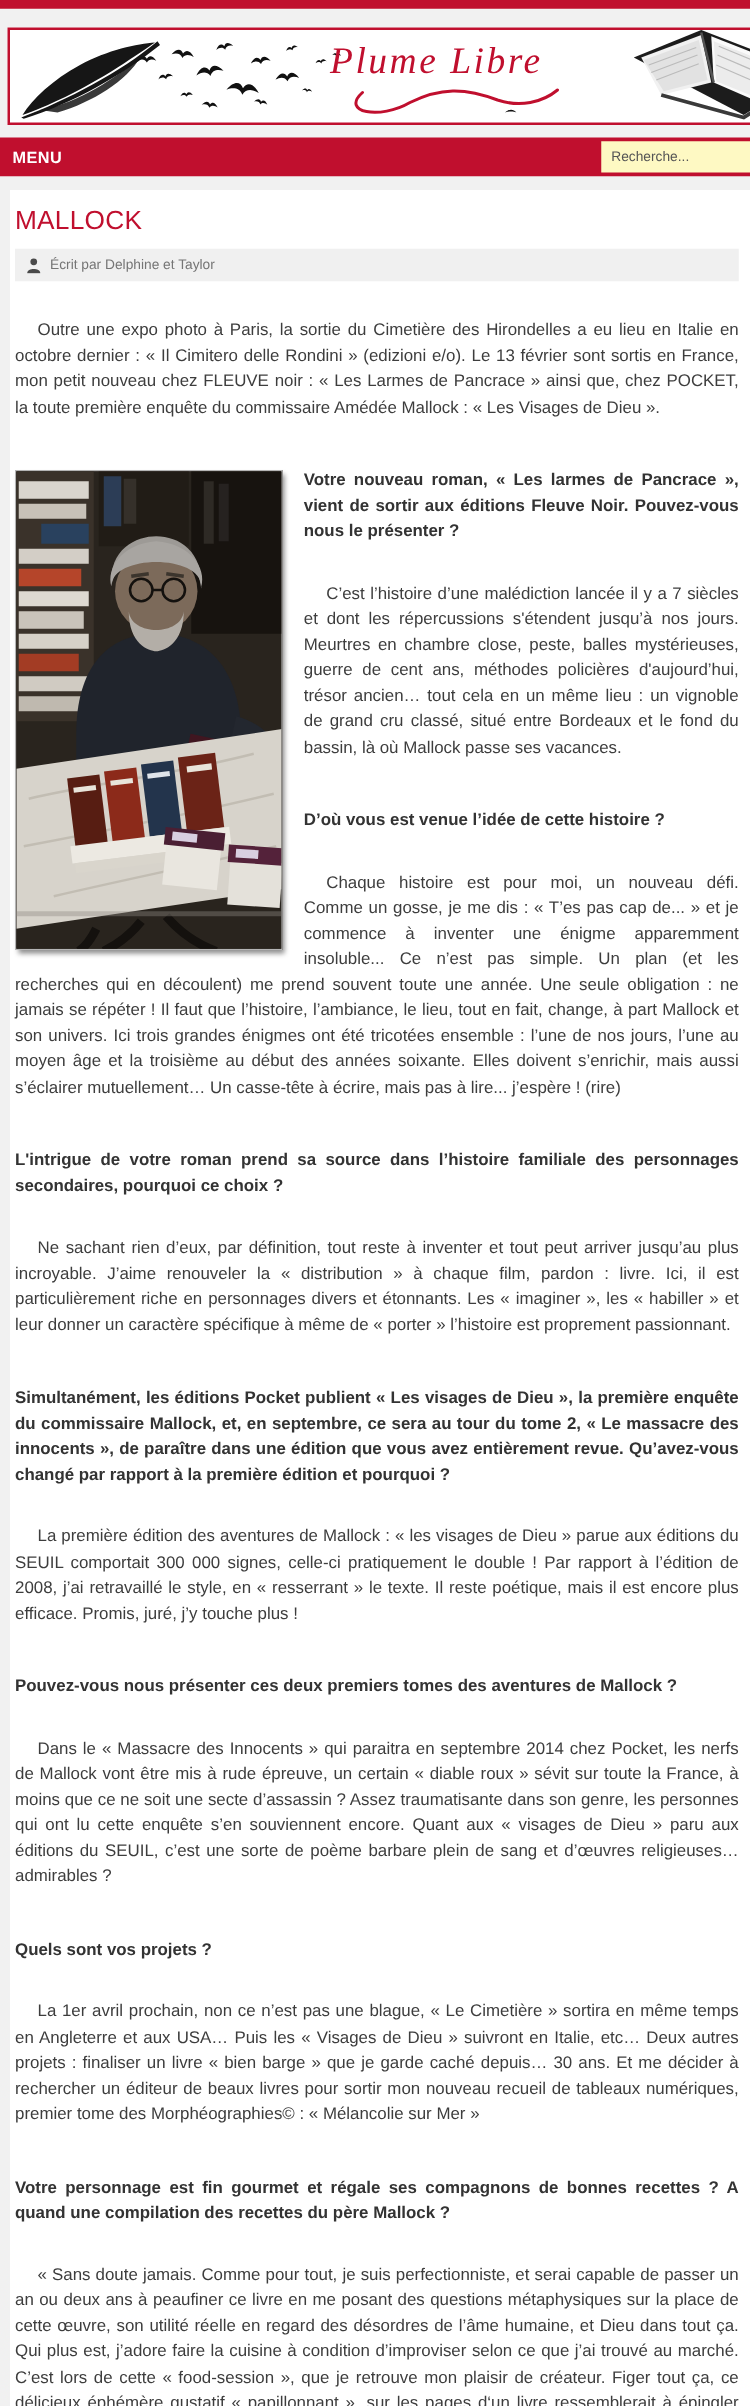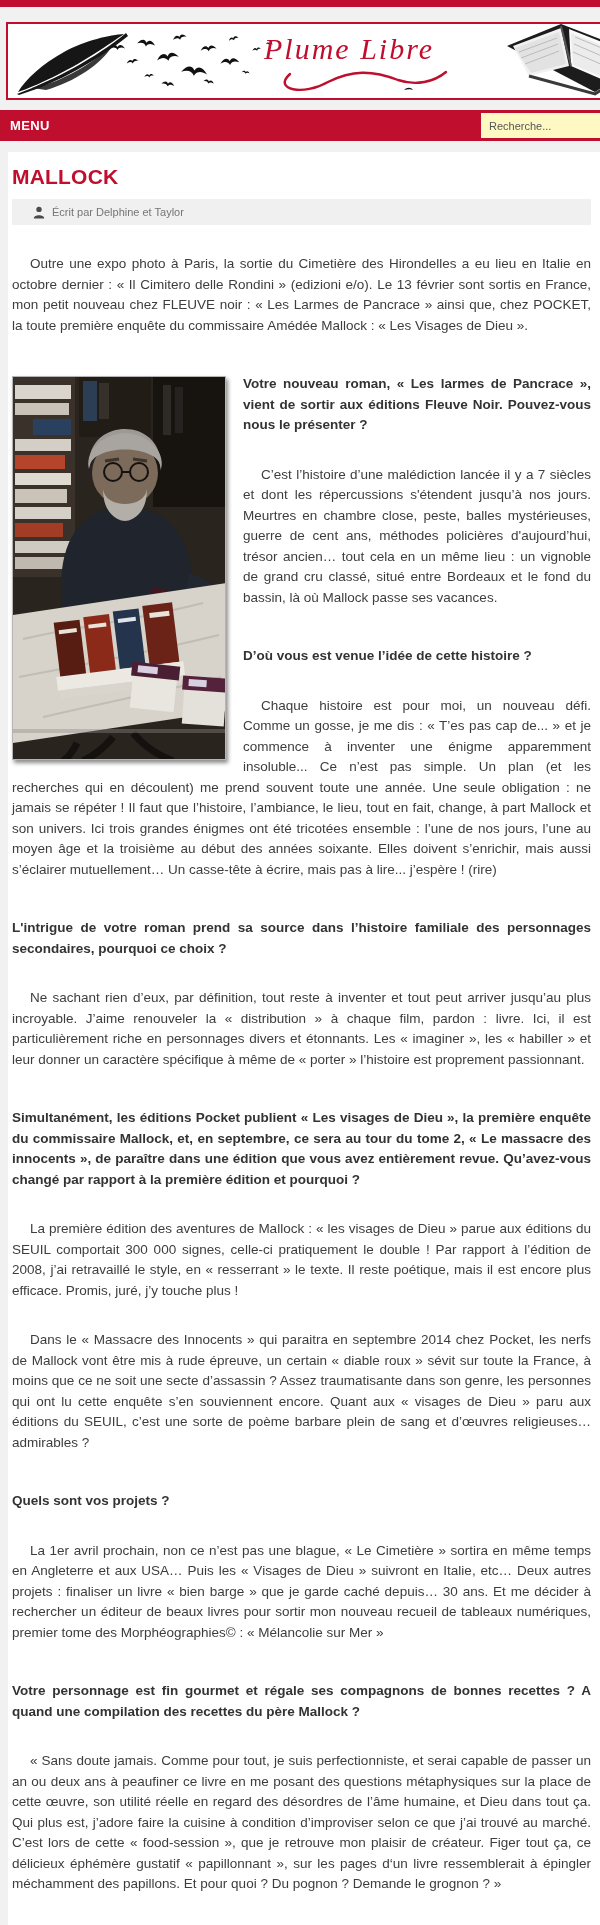--- a/index.html
+++ b/index.html
@@ -42,24 +42,24 @@
     position:absolute;right:0;top:3px;width:119px;height:25px;
     border:0;outline:none;padding:0 6px 0 8px;
     font-family:"Liberation Sans",sans-serif;font-size:11px;color:#444;background:#fef9c3;
   }
   .search-input::placeholder{color:#555;opacity:1;}
   
   .article{
     margin:11px 0 0 8px;background:var(--article-bg);
     padding:13px 9px 24px 4px;min-height:1757px;
   }
-  h1.page-title{margin:0;font-size:21px;font-weight:bold;color:var(--accent);letter-spacing:.2px;}
+  h1.page-title{margin:0;font-size:21px;font-weight:normal;color:var(--accent);letter-spacing:.2px;}
   .byline{
     margin-top:10px;background:var(--byline-bg);height:26px;
-    display:flex;align-items:center;gap:7px;padding-left:21px;
+    display:flex;align-items:center;gap:7px;padding-left:9px;
     color:#757575;font-size:11px;
   }
   .byline svg{flex:0 0 auto;}
   .content{margin-top:4px;font-size:13.5px;line-height:20.5px;text-align:justify;}
   .content p{margin:0;}
   p.q{font-weight:bold;color:#333;margin-top:38px;}
   p.q.first{margin-top:15px;}
   p.a{text-indent:18px;margin-top:29px;}
   .q-link{color:var(--accent);font-weight:bold;cursor:pointer;text-decoration:none;}
   
@@ -228,20 +228,21 @@
 
     <p class="q">D’où vous est venue l’idée de cette histoire ?</p>
     <p class="a">Chaque histoire est pour moi, un nouveau défi. Comme un gosse, je me dis : « T’es pas cap de... » et je commence à inventer une énigme apparemment insoluble... Ce n’est pas simple. Un plan (et les recherches qui en découlent) me prend souvent toute une année. Une seule obligation : ne jamais se répéter ! Il faut que l’histoire, l’ambiance, le lieu, tout en fait, change, à part Mallock et son univers. Ici trois grandes énigmes ont été tricotées ensemble : l’une de nos jours, l’une au moyen âge et la troisième au début des années soixante. Elles doivent s’enrichir, mais aussi s’éclairer mutuellement… Un casse-tête à écrire, mais pas à lire... j’espère ! (rire)</p>
 
     <p class="q">L'intrigue de votre roman prend sa source dans l’histoire familiale des personnages secondaires, pourquoi ce choix ?</p>
     <p class="a">Ne sachant rien d’eux, par définition, tout reste à inventer et tout peut arriver jusqu’au plus incroyable. J’aime renouveler la « distribution » à chaque film, pardon : livre. Ici, il est particulièrement riche en personnages divers et étonnants. Les « imaginer », les « habiller » et leur donner un caractère spécifique à même de « porter » l’histoire est proprement passionnant.</p>
 
     <p class="q">Simultanément, les éditions Pocket publient « Les visages de Dieu », la première enquête du commissaire Mallock, et, en septembre, ce sera au tour du tome 2, « Le massacre des innocents », de paraître dans une édition que vous avez entièrement revue. Qu’avez-vous changé par rapport à la première édition et pourquoi ?</p>
     <p class="a">La première édition des aventures de Mallock : « les visages de Dieu » parue aux éditions du SEUIL comportait 300 000 signes, celle-ci pratiquement le double ! Par rapport à l’édition de 2008, j’ai retravaillé le style, en « resserrant » le texte. Il reste poétique, mais il est encore plus efficace. Promis, juré, j’y touche plus !</p>
 
+    <p class="q">Pouvez-vous nous présenter ces deux premiers tomes des aventures de Mallock ?</p>
     <p class="a">Dans le « Massacre des Innocents » qui paraitra en septembre 2014 chez Pocket, les nerfs de Mallock vont être mis à rude épreuve, un certain « diable roux » sévit sur toute la France, à moins que ce ne soit une secte d’assassin ? Assez traumatisante dans son genre, les personnes qui ont lu cette enquête s’en souviennent encore. Quant aux « visages de Dieu » paru aux éditions du SEUIL, c’est une sorte de poème barbare plein de sang et d’œuvres religieuses… admirables ?</p>
 
     <p class="q">Quels sont vos projets ?</p>
     <p class="a">La 1er avril prochain, non ce n’est pas une blague, « Le Cimetière » sortira en même temps en Angleterre et aux USA… Puis les « Visages de Dieu » suivront en Italie, etc… Deux autres projets : finaliser un livre « bien barge » que je garde caché depuis… 30 ans. Et me décider à rechercher un éditeur de beaux livres pour sortir mon nouveau recueil de tableaux numériques, premier tome des Morphéographies© : « Mélancolie sur Mer »</p>
 
     <p class="q">Votre personnage est fin gourmet et régale ses compagnons de bonnes recettes ? A quand une compilation des recettes du père Mallock ?</p>
     <p class="a">« Sans doute jamais. Comme pour tout, je suis perfectionniste, et serai capable de passer un an ou deux ans à peaufiner ce livre en me posant des questions métaphysiques sur la place de cette œuvre, son utilité réelle en regard des désordres de l’âme humaine, et Dieu dans tout ça. Qui plus est, j’adore faire la cuisine à condition d’improviser selon ce que j’ai trouvé au marché. C’est lors de cette « food-session », que je retrouve mon plaisir de créateur. Figer tout ça, ce délicieux éphémère gustatif « papillonnant », sur les pages d‘un livre ressemblerait à épingler méchamment des papillons. Et pour quoi ? Du pognon ? Demande le grognon ? »</p>
 
     <p class="q">Merci beaucoup Mallock, nous vous laissons le mot de la fin.</p>
     <p class="a">Venez en Mallockie, c’est barbare mais c’est très joli !</p>

